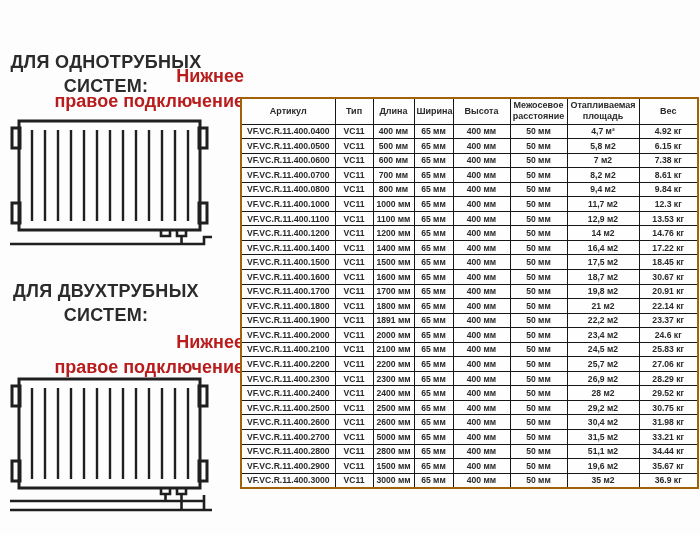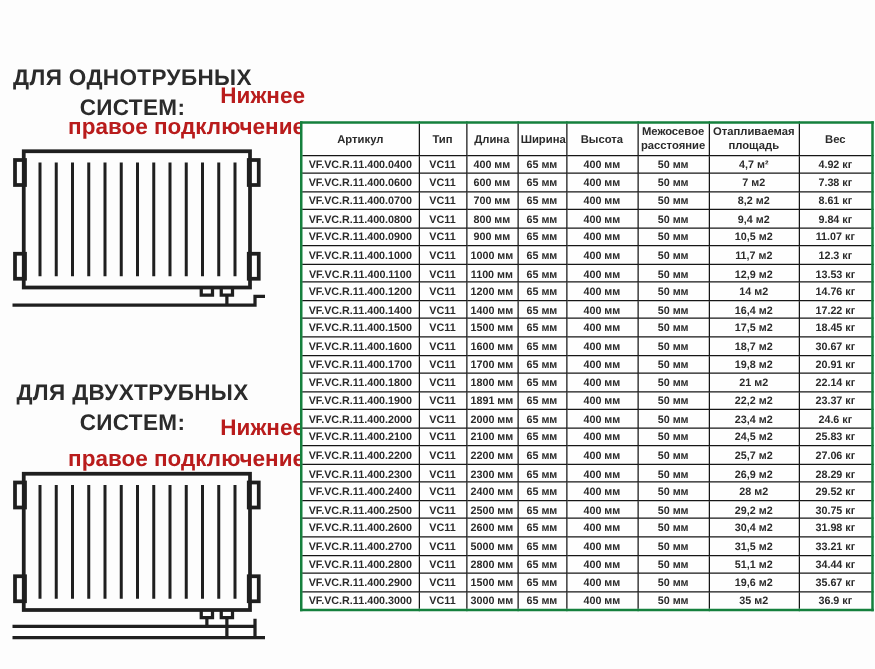--- a/index.html
+++ b/index.html
@@ -23,35 +23,35 @@
     color: #2b2b2b; letter-spacing: 0.3px;
   }
   .section-subtitle {
     position: absolute; left: 24px; width: 220px;
     text-align: right;
     font-size: 18px; line-height: 25px; font-weight: bold;
     color: #b91c1c;
   }
   #title1 { top: 10px; margin-top: 40px; }
   #subtitle1 { top: 64px; }
-  #title2 { top: 279px; margin-top: 23px; }
+  #title2 { top: 279px; }
   #subtitle2 { top: 330px; }
 
   .diagram { position: absolute; left: 8px; width: 204px; }
   #diagram1 { top: 118px; height: 132px; }
   #diagram2 { top: 376px; height: 140px; }
   .diagram svg { display: block; width: 100%; height: 100%; }
 
   
   table.spec {
     position: absolute; left: 240px; top: 97px;
     width: 457px;
     border-collapse: collapse;
     table-layout: fixed;
-    border: 2px solid #15803d;
+    border: 2px solid #a16207;
     background: #fefefe;
   }
   table.spec th, table.spec td {
     border: 1.5px solid #161616;
     text-align: center;
     vertical-align: middle;
     font-weight: bold;
     color: #2a2a2a;
     overflow: hidden;
     white-space: nowrap;
@@ -206,20 +206,30 @@
           <td>VF.VC.R.11.400.0400</td>
           <td>VC11</td>
           <td>400 мм</td>
           <td>65 мм</td>
           <td>400 мм</td>
           <td>50 мм</td>
           <td>4,7 м²</td>
           <td>4.92 кг</td>
         </tr>
         <tr>
+          <td>VF.VC.R.11.400.0500</td>
+          <td>VC11</td>
+          <td>500 мм</td>
+          <td>65 мм</td>
+          <td>400 мм</td>
+          <td>50 мм</td>
+          <td>5,8 м2</td>
+          <td>6.15 кг</td>
+        </tr>
+        <tr>
           <td>VF.VC.R.11.400.0600</td>
           <td>VC11</td>
           <td>600 мм</td>
           <td>65 мм</td>
           <td>400 мм</td>
           <td>50 мм</td>
           <td>7 м2</td>
           <td>7.38 кг</td>
         </tr>
         <tr>
@@ -236,30 +246,20 @@
           <td>VF.VC.R.11.400.0800</td>
           <td>VC11</td>
           <td>800 мм</td>
           <td>65 мм</td>
           <td>400 мм</td>
           <td>50 мм</td>
           <td>9,4 м2</td>
           <td>9.84 кг</td>
         </tr>
         <tr>
-          <td>VF.VC.R.11.400.0900</td>
-          <td>VC11</td>
-          <td>900 мм</td>
-          <td>65 мм</td>
-          <td>400 мм</td>
-          <td>50 мм</td>
-          <td>10,5 м2</td>
-          <td>11.07 кг</td>
-        </tr>
-        <tr>
           <td>VF.VC.R.11.400.1000</td>
           <td>VC11</td>
           <td>1000 мм</td>
           <td>65 мм</td>
           <td>400 мм</td>
           <td>50 мм</td>
           <td>11,7 м2</td>
           <td>12.3 кг</td>
         </tr>
         <tr>

